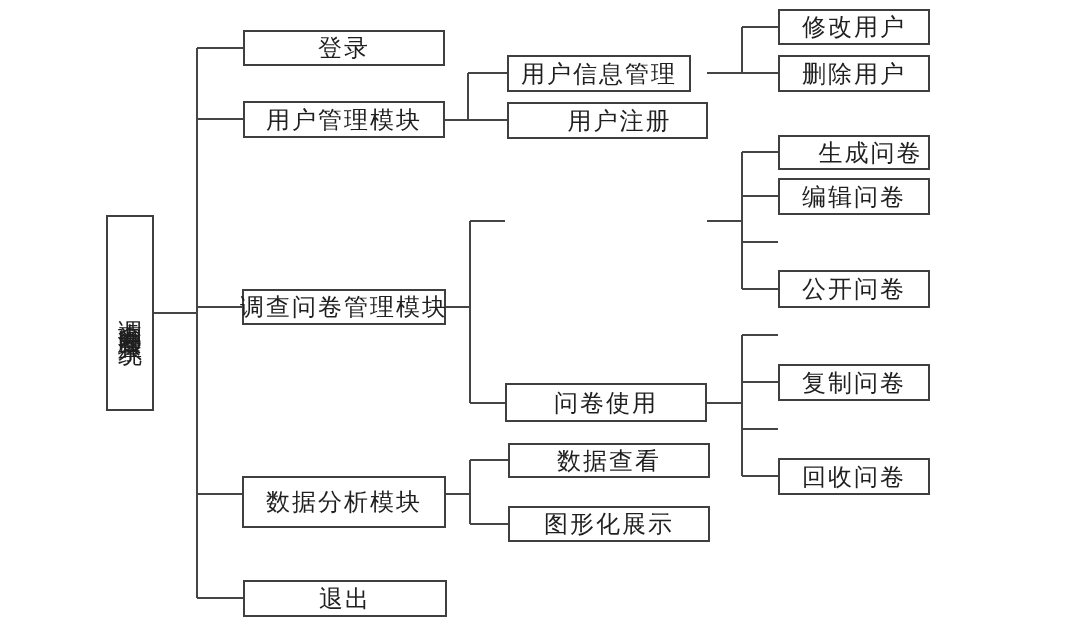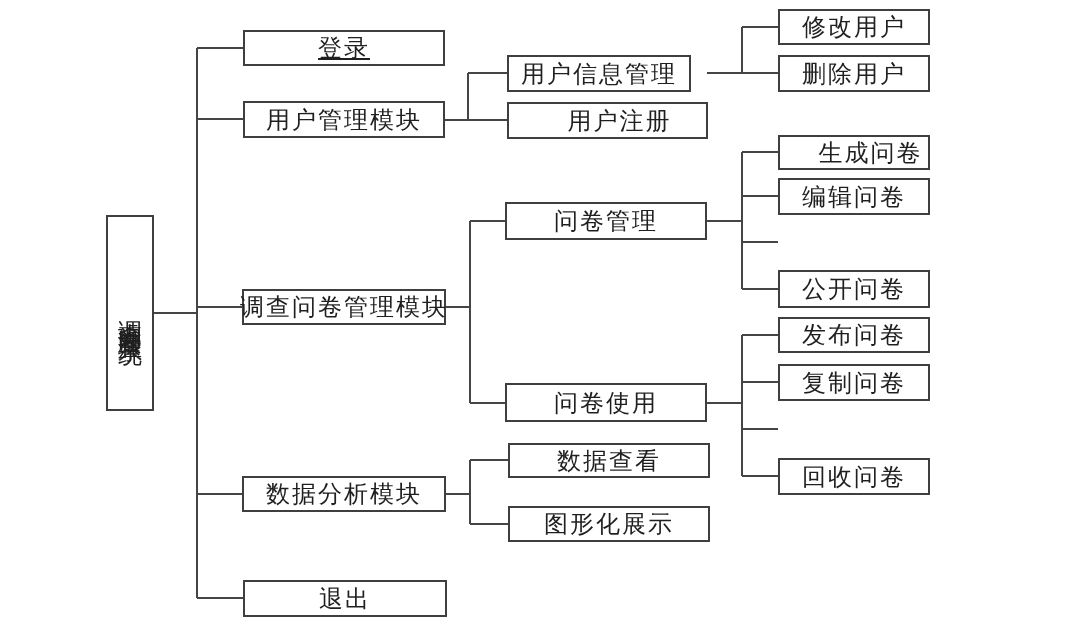--- a/index.html
+++ b/index.html
@@ -29,38 +29,38 @@
     white-space: nowrap;
   }
   .vtext {
     writing-mode: vertical-rl;
     text-orientation: upright;
     letter-spacing: 3px;
     line-height: 1;
   }
   
   .n-root          { left:106px; top:215px; width:48px;  height:196px; }
-  .n-login         { left:243px; top:30px;  width:202px; height:36px;text-decoration:underline; }
+  .n-login         { left:243px; top:30px;  width:202px; height:36px; }
   .n-user-module   { left:243px; top:101px; width:202px; height:37px; }
   .n-user-info     { left:507px; top:55px;  width:184px; height:37px; }
   .n-user-register { left:507px; top:102px; width:201px; height:37px;padding-left:24px; }
   .n-modify-user   { left:778px; top:9px;   width:152px; height:36px; }
   .n-delete-user   { left:778px; top:55px;  width:152px; height:37px; }
   .n-survey-module { left:242px; top:289px; width:204px; height:36px; }
   .n-survey-mgmt   { left:505px; top:202px; width:202px; height:38px; }
   .n-survey-use    { left:505px; top:383px; width:202px; height:39px; }
   .n-create        { left:778px; top:135px; width:152px; height:35px;padding-left:33px; }
   .n-edit          { left:778px; top:178px; width:152px; height:37px; }
   .n-delete        { left:778px; top:223px; width:152px; height:38px; }
   .n-public        { left:778px; top:270px; width:152px; height:38px; }
   .n-publish       { left:778px; top:317px; width:152px; height:36px; }
   .n-copy          { left:778px; top:364px; width:152px; height:37px; }
   .n-preview       { left:778px; top:412px; width:152px; height:35px; }
   .n-recycle       { left:778px; top:458px; width:152px; height:37px; }
-  .n-data-module   { left:242px; top:476px; width:204px; height:36px; }
+  .n-data-module   { left:242px; top:476px; width:204px; height:52px; }
   .n-data-view     { left:508px; top:443px; width:202px; height:35px; }
   .n-graph         { left:508px; top:506px; width:202px; height:36px; }
   .n-exit          { left:243px; top:580px; width:204px; height:37px; }
 </style>
 </head>
 <body>
 
 <div class="canvas">
 
   <svg class="wires" width="1072" height="631" viewBox="0 0 1072 631" aria-hidden="true">
@@ -110,32 +110,30 @@
   <div class="node n-user-info">用户信息管理</div>
 
   <div class="node n-user-register">用户注册</div>
 
   <div class="node n-modify-user">修改用户</div>
 
   <div class="node n-delete-user">删除用户</div>
 
   <div class="node n-survey-module">调查问卷管理模块</div>
 
-  <div class="node n-survey-mgmt">问卷管理</div>
 
   <div class="node n-create">生成问卷</div>
 
   <div class="node n-edit">编辑问卷</div>
 
 
   <div class="node n-public">公开问卷</div>
 
   <div class="node n-survey-use">问卷使用</div>
 
-  <div class="node n-publish">发布问卷</div>
 
   <div class="node n-copy">复制问卷</div>
 
 
   <div class="node n-recycle">回收问卷</div>
 
   <div class="node n-data-module">数据分析模块</div>
 
   <div class="node n-data-view">数据查看</div>
 

